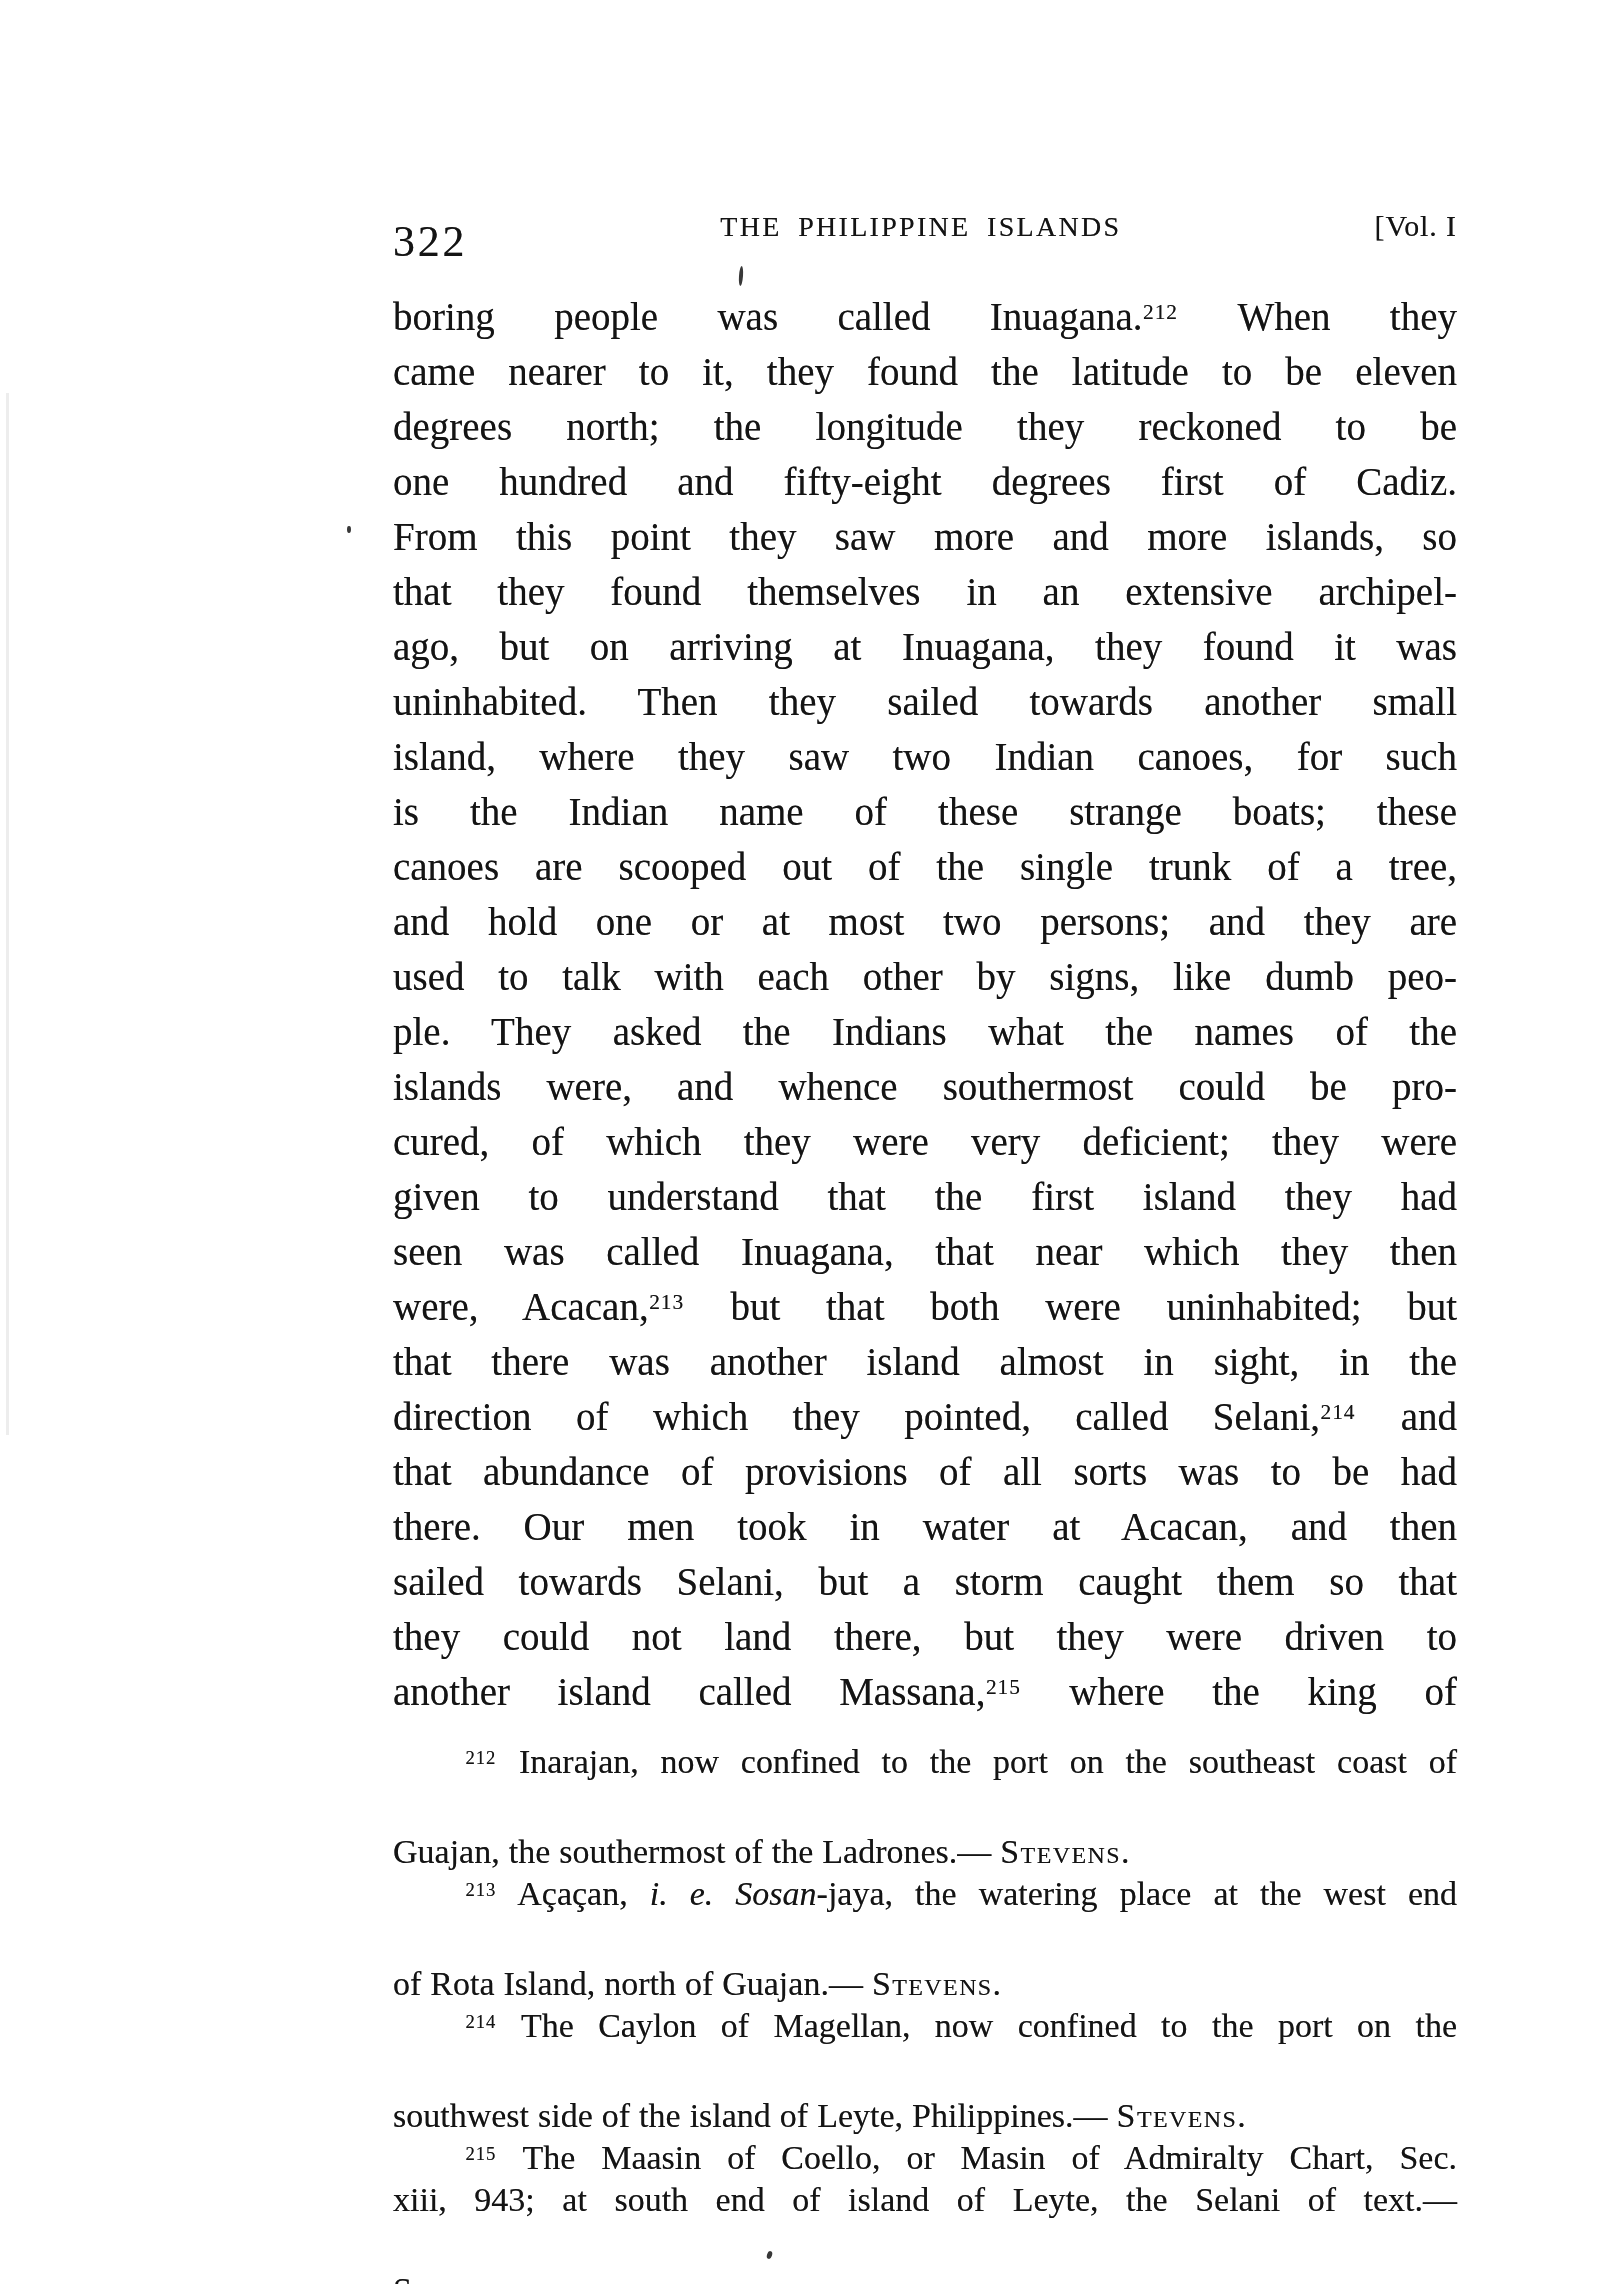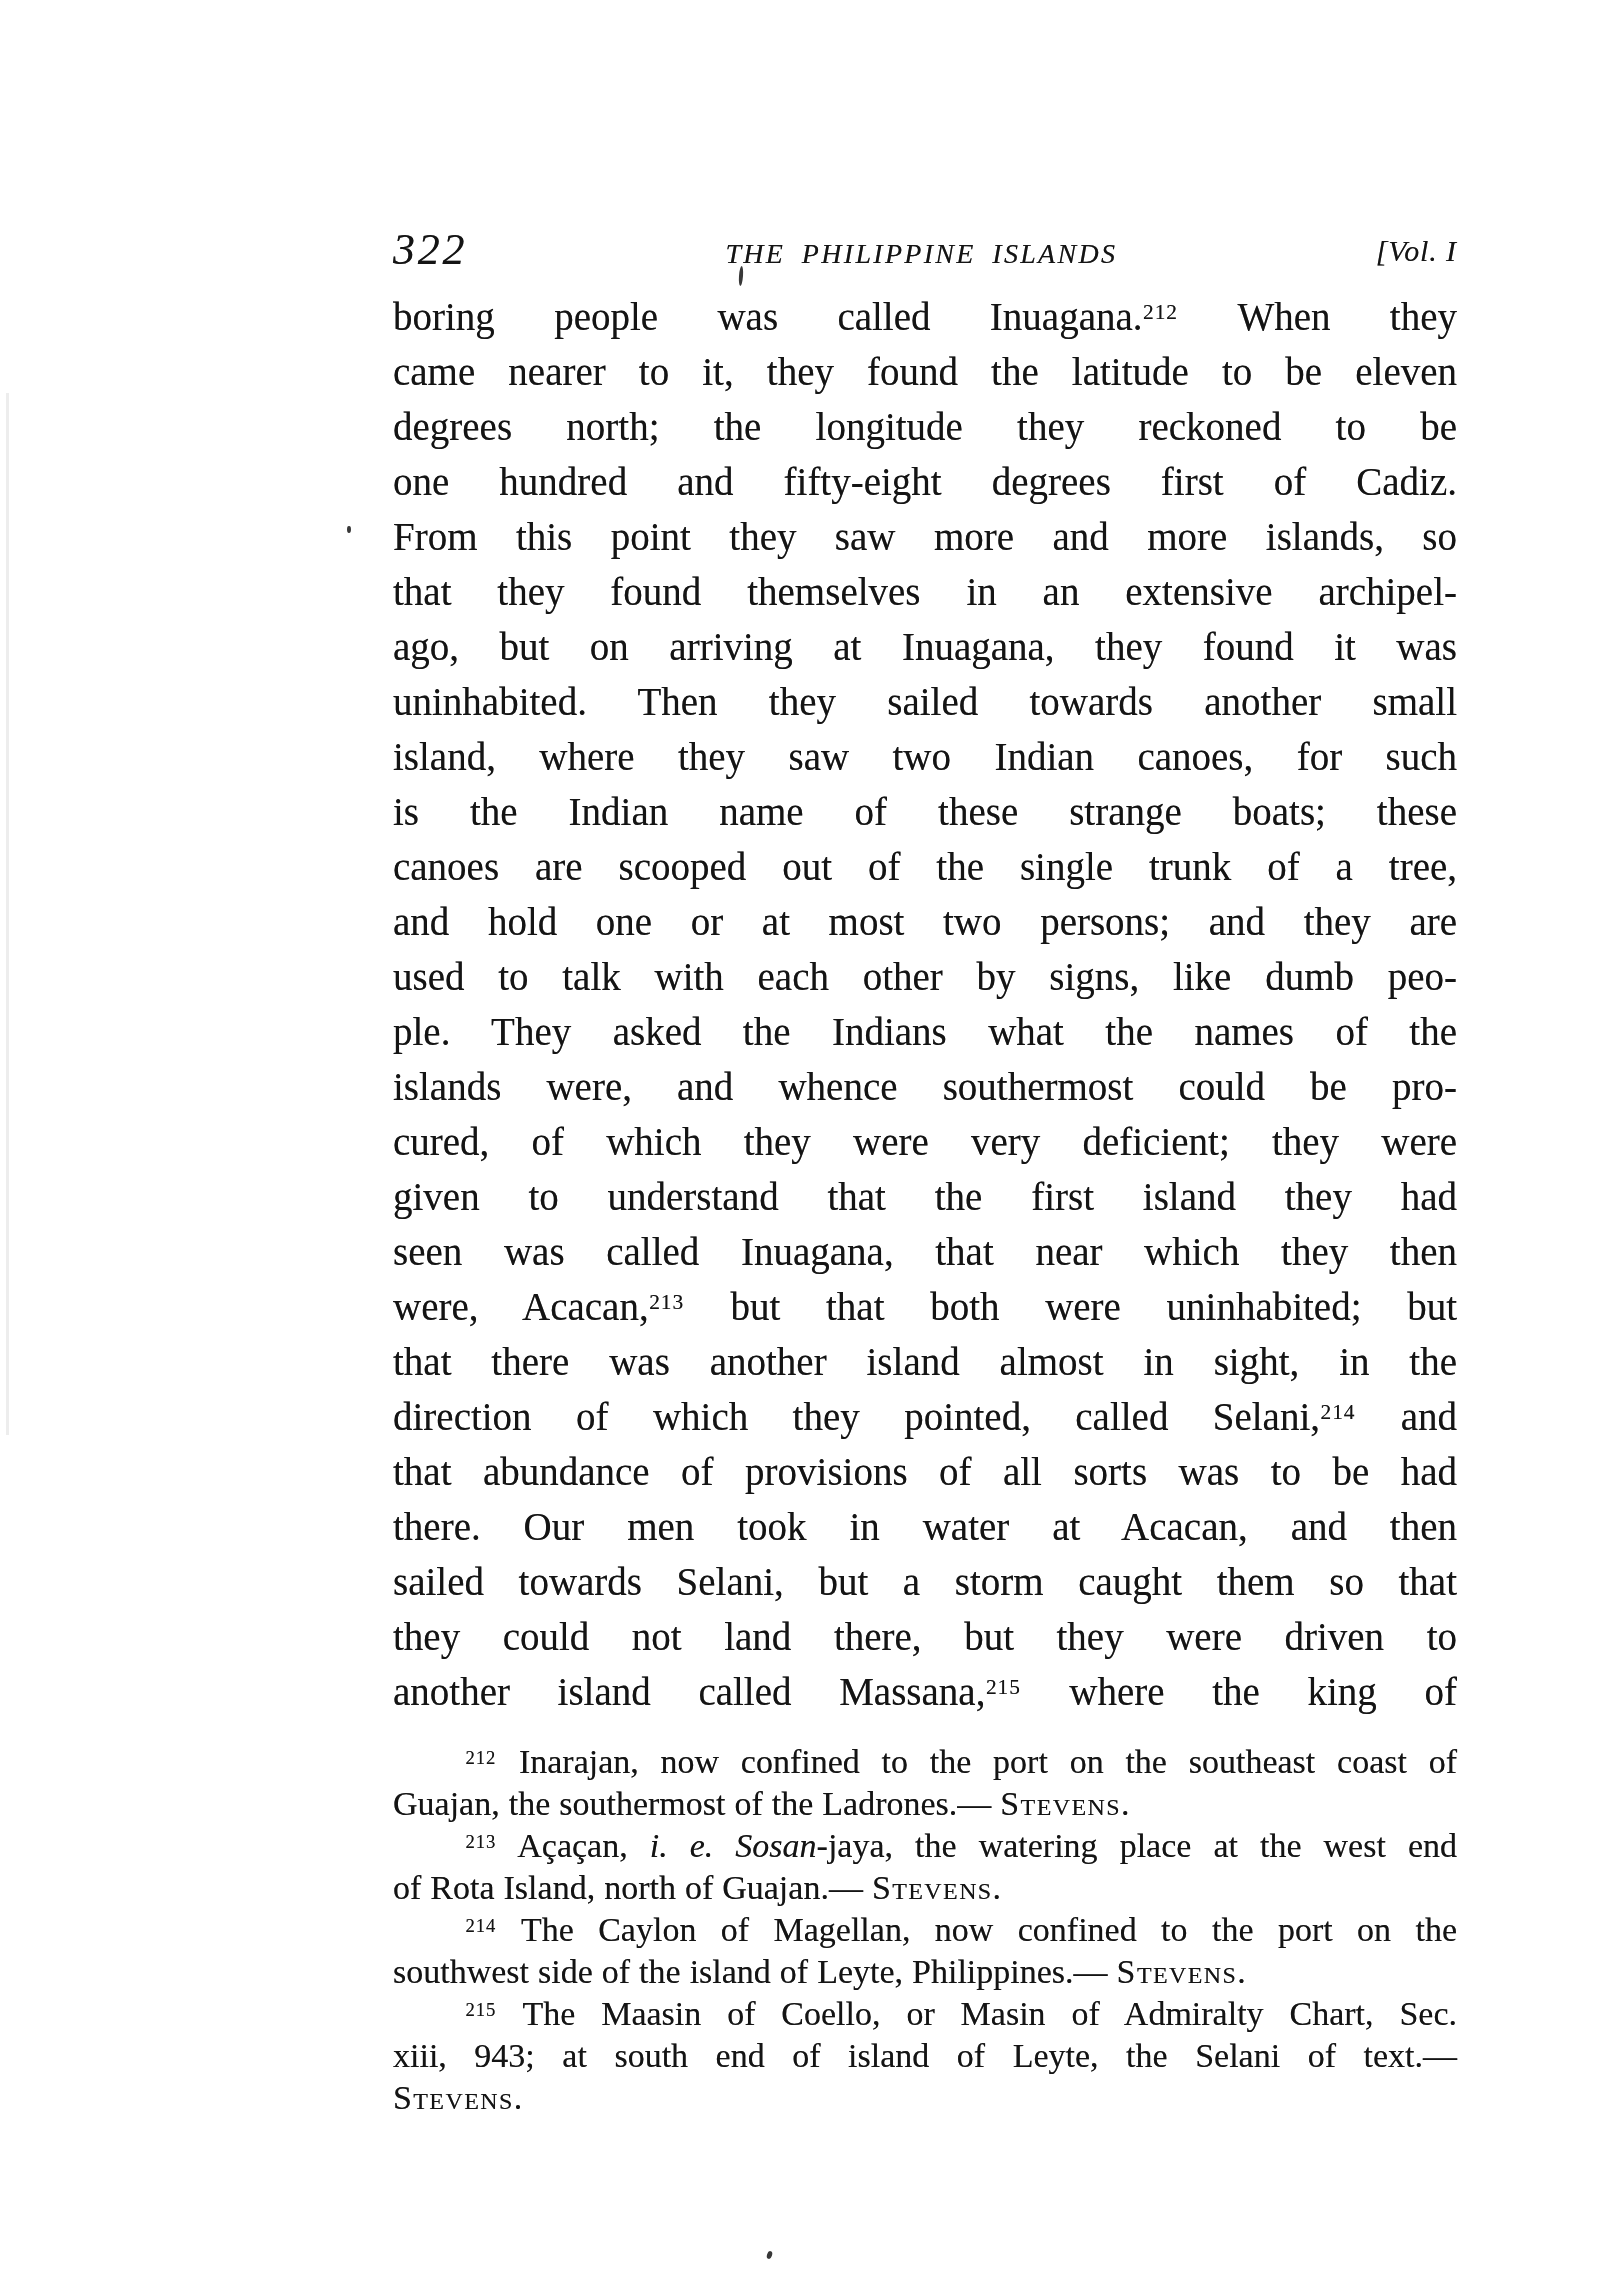--- a/index.html
+++ b/index.html
@@ -21,22 +21,21 @@
     text-shadow: 0 0 0.6px rgba(10,10,10,0.55);
   }
   
   #header {
     position: absolute;
     left: 393px;
     top: 211px;
     width: 1064px;
     height: 59px;
     display: flex;
-    align-items: flex-end;
-    font-style: italic;
+    align-items: flex-start;
   }
   .page-number {
     font-size: 44px;
     letter-spacing: 2.7px;
     position: relative;
     top: 4.6px;
     flex: 0 0 auto;
   }
   .running-title {
     flex: 1 1 auto;
@@ -74,21 +73,21 @@
     left: 393px;
     top: 1741px;
     width: 1064px;
     font-size: 34px;
     line-height: 42px;
     word-spacing: 0.5px;
   }
   #footnotes .tline { height: 42px; }
   
   .fill { text-align: justify; text-align-last: justify; }
-  .left { text-align: left;    text-align-last: left;    }
+  .left { text-align: left;    text-align-last: left; margin-top: 48px;    }
   .indent { text-indent: 72px; }
   sup.fnref {
     font-size: 0.55em;
     line-height: 0;
     vertical-align: baseline;
     position: relative;
     top: -0.5em;
     letter-spacing: 0.9px;
     margin: 0 0.9px 0 0.5px;
   }

